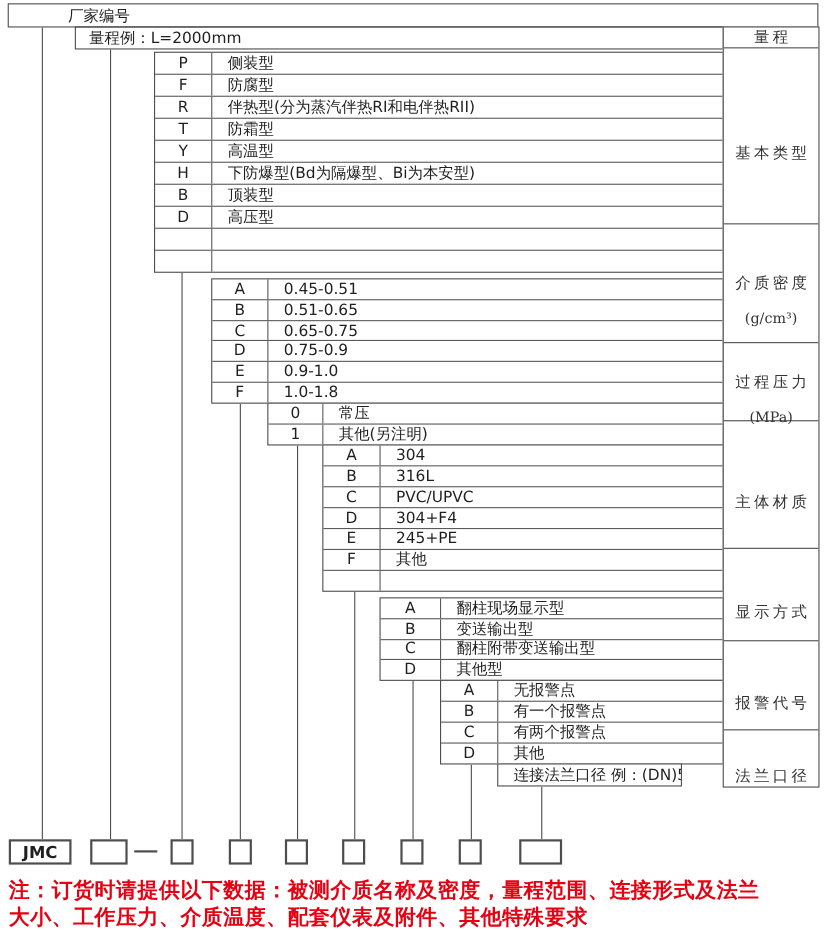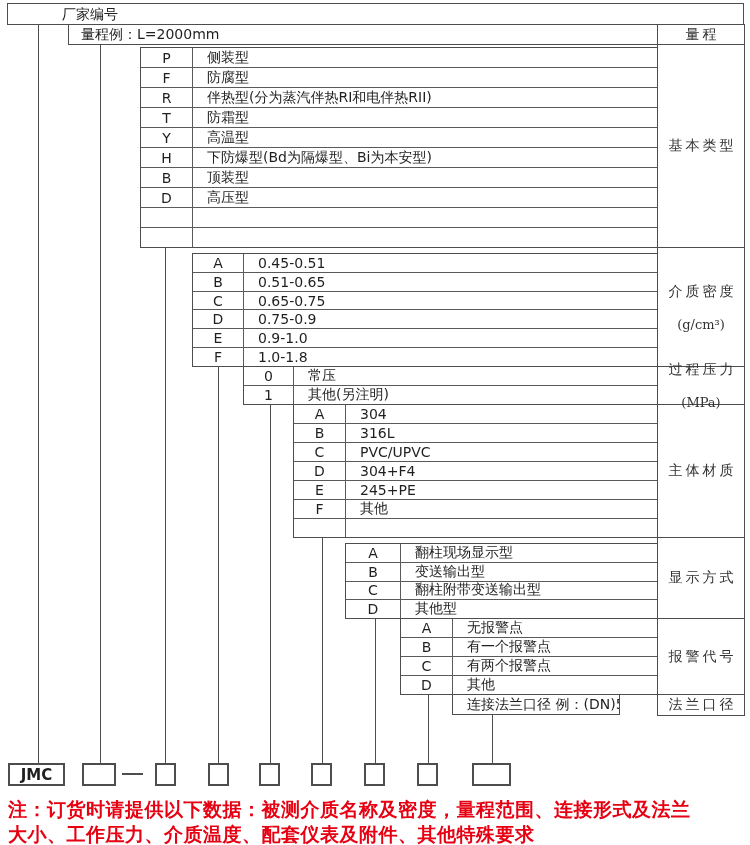--- a/index.html
+++ b/index.html
@@ -28,21 +28,21 @@
   }
   .sec-row{flex:1;display:flex;border-bottom:1px solid #5a5a5a;box-sizing:border-box;min-height:0;}
   .sec-row:last-child{border-bottom:none;}
   .cell{display:flex;align-items:center;font-size:14px;color:#1f1f1f;box-sizing:border-box;overflow:hidden;white-space:nowrap;}
   .code{justify-content:center;border-right:1px solid #5a5a5a;}
   .desc{flex:1;padding-left:14px;}
   
   .labelcol{
     position:absolute;left:657px;top:24px;width:88px;height:692px;
     border:1px solid #4d4d4d;box-sizing:border-box;
-    display:flex;flex-direction:column;background:#ffffff;
+    display:flex;flex-direction:column;background:#ffffff;gap:33px;
   }
   .side-cell{
     border-bottom:1px solid #4d4d4d;box-sizing:border-box;
     display:flex;flex-direction:column;align-items:center;justify-content:center;
     font-family:"DejaVu Serif","Liberation Serif",serif;color:#333;font-size:14px;
   }
   .side-cell:last-child{border-bottom:none;justify-content:center;}
   .slabel{letter-spacing:3px;margin-left:3px;}
   .sunit{letter-spacing:0;font-size:13px;margin-top:16px;}
   

